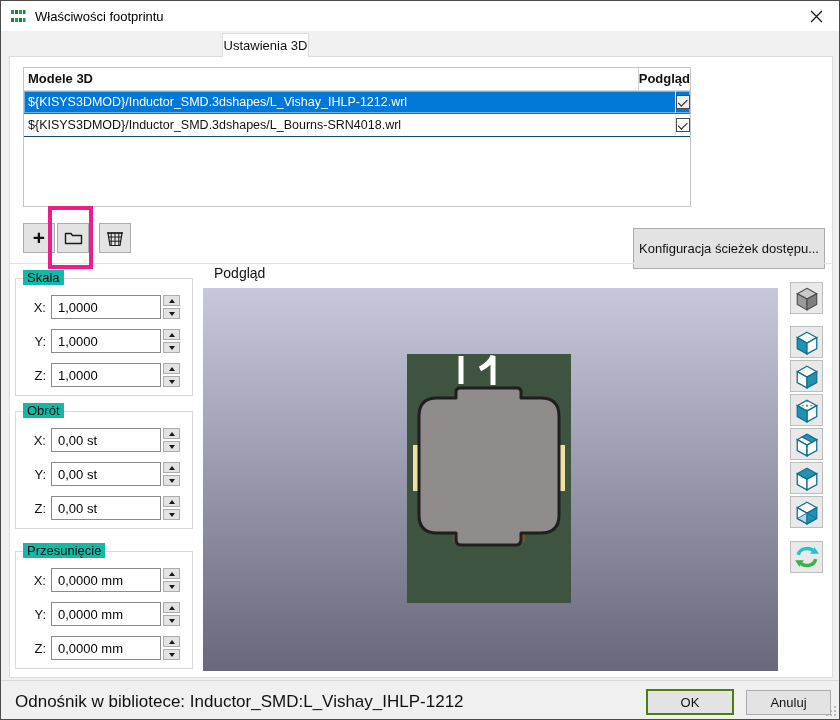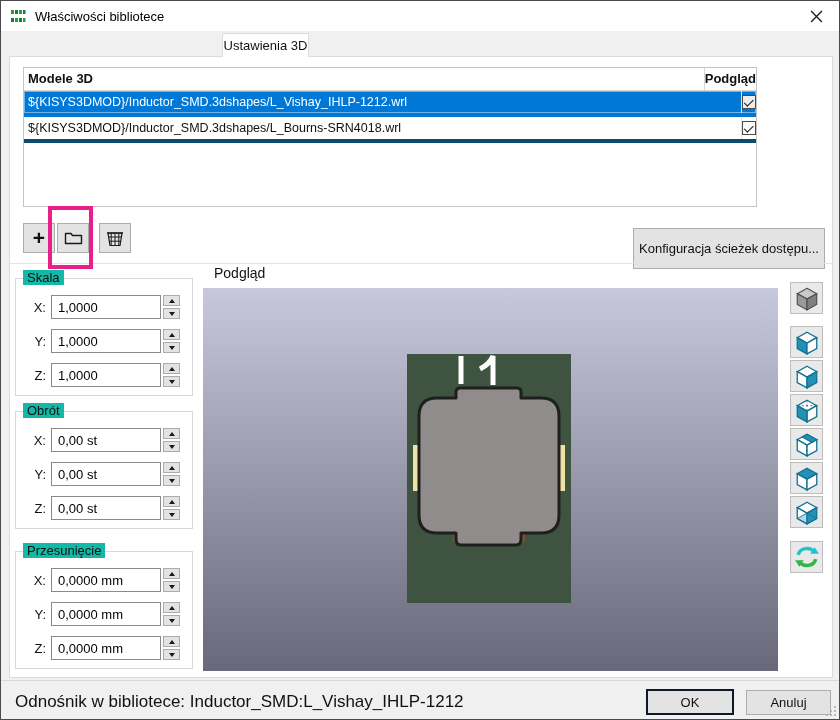--- a/index.html
+++ b/index.html
@@ -18,26 +18,26 @@
        display:flex;align-items:center;justify-content:center;white-space:nowrap;}
   .tab.inactive{top:34px;height:21px;margin-top:25px;}
   .tab.active{top:32px;height:24px;background:#FFFFFF;border-color:#DCDCDC;border-bottom:none;z-index:5;}
   .tab1{left:8px;width:52px;}
   .tab2{left:61px;width:158px;}
   .tab3{left:221px;width:87px;}
   
   .panel{position:absolute;left:8px;top:55px;width:824px;height:622px;background:#FFFFFF;
          border:1px solid #DCDCDC;box-sizing:border-box;}
   
-  .mtable{position:absolute;left:22px;top:66px;width:734px;height:140px;background:#FFFFFF;
+  .mtable{position:absolute;left:22px;top:66px;width:668px;height:140px;background:#FFFFFF;
           border:1px solid #C5C5C5;box-sizing:border-box;}
   .mhead{display:flex;height:22px;border-bottom:1px solid #D8D8D8;font-weight:bold;}
   .mhead .c1{width:731px;line-height:21px;padding-left:4px;border-right:1px solid #D8D8D8;box-sizing:border-box;}
   .mhead .c2{flex:1;line-height:21px;text-align:center;}
-  .mrow{display:flex;height:22px;border-bottom:4px solid #0c4a6e;align-items:center;}
+  .mrow{display:flex;height:22px;border-bottom:1px solid #0c4a6e;align-items:center;}
   .mrow .path{width:731px;padding-left:4px;box-sizing:border-box;font-size:12.5px;
               white-space:nowrap;overflow:hidden;}
   .mrow .chkcell{flex:1;display:flex;justify-content:center;align-items:center;height:100%;
                  border-left:1px solid #E4E4E4;box-sizing:border-box;margin-left:-1px;}
   .mrow.selected{background:#0078D7;color:#FFFFFF;box-shadow:inset 0 0 0 1px #6FB3E8;border-bottom-color:#0078D7;}
   .checkbox{width:14px;height:14px;background:#FCFCFC;border:1px solid #4A4A4A;box-sizing:border-box;
             display:flex;align-items:center;justify-content:center;}
   .mrow.selected .checkbox{background:#EDEDED;}
   .checkmark{width:8px;height:4px;border-left:1.7px solid #1A1A1A;border-bottom:1.7px solid #1A1A1A;
              transform:rotate(-45deg) translate(0,-1px);}
@@ -77,21 +77,21 @@
   
   .view-btn{position:absolute;left:789px;width:33px;height:32px;background:#E9E9E9;
             border:1px solid #BDBDBD;box-sizing:border-box;display:flex;align-items:center;
             justify-content:center;}
   .v1{top:281px;} .v2{top:325px;} .v3{top:359px;} .v4{top:393px;}
   .v5{top:427px;} .v6{top:461px;} .v7{top:495px;} .v8{top:540px;}
   
   .footer-sep{position:absolute;left:0;top:679px;width:100%;height:1px;background:#D9D9D9;}
   .status-text{position:absolute;left:14px;top:691px;font-size:17px;}
   .btn-ok{position:absolute;left:645px;top:688px;width:88px;height:26px;background:#E3E3E3;
-          border:2px solid #0f172a;box-sizing:border-box;display:flex;align-items:center;
+          border:2px solid #4d7c0f;box-sizing:border-box;display:flex;align-items:center;
           justify-content:center;}
   .btn-cancel{position:absolute;left:745px;top:689px;width:85px;height:25px;background:#E3E3E3;
           border:1px solid #ACACAC;box-sizing:border-box;display:flex;align-items:center;
           justify-content:center;}
   .grip{position:absolute;right:2px;bottom:2px;width:12px;height:12px;}
   .sr-only{position:absolute;width:1px;height:1px;overflow:hidden;clip:rect(0 0 0 0);}
 </style>
 </head>
 <body>
 
@@ -101,21 +101,21 @@
     <svg class="app-icon" viewBox="0 0 16 16">
       <rect x="1" y="2" width="3" height="4" fill="#1FA03C"></rect>
         <rect x="5" y="2" width="3" height="4" fill="#16812F"></rect>
       <rect x="9" y="2" width="3" height="4" fill="#1FA03C"></rect>
         <rect x="13" y="2" width="2.5" height="4" fill="#16812F"></rect>
       <rect x="1" y="10" width="3" height="4" fill="#16812F"></rect>
         <rect x="5" y="10" width="3" height="4" fill="#1FA03C"></rect>
       <rect x="9" y="10" width="3" height="4" fill="#16812F"></rect>
         <rect x="13" y="10" width="2.5" height="4" fill="#1FA03C"></rect>
     </svg>
-    <span class="title-text">Właściwości bibliotece</span>
+    <span class="title-text">Właściwości footprintu</span>
     <div class="close-btn">
       <svg width="13" height="13" viewBox="0 0 12 12">
         <path d="M1 1 L11 11 M11 1 L1 11" stroke="#1A1A1A" stroke-width="1.2" fill="none"></path>
       </svg>
     </div>
   </div>
 
   <div class="tab inactive tab1">Główne</div>
   <div class="tab inactive tab2">Lokalny prześwit i ustawienia</div>
   <div class="tab active tab3">Ustawienia 3D</div>

